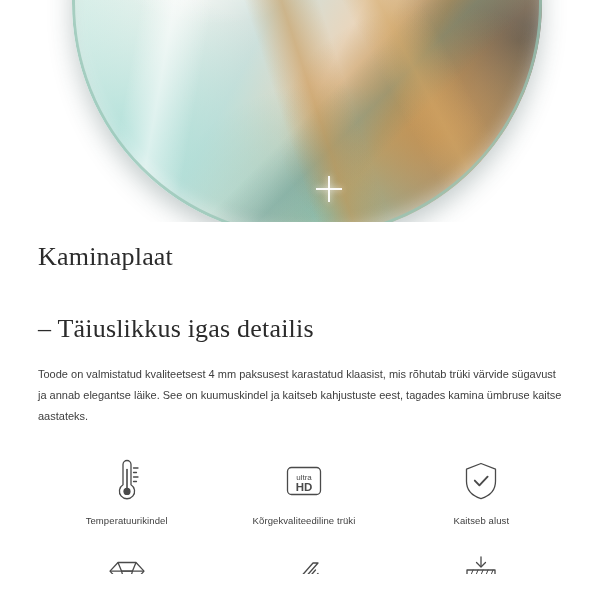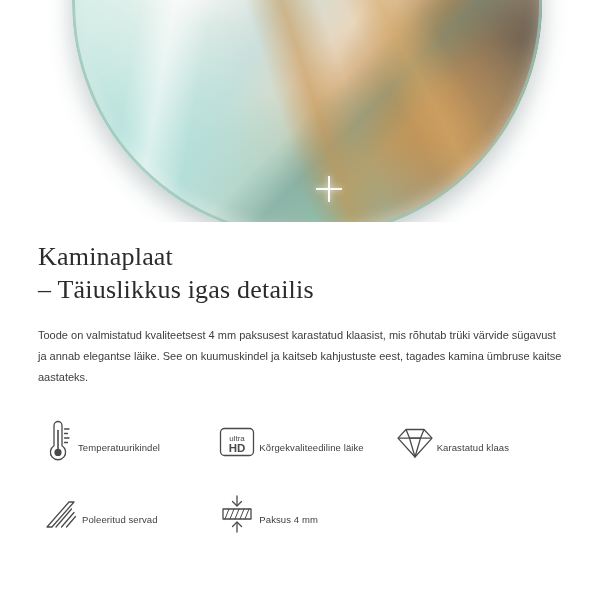--- a/index.html
+++ b/index.html
@@ -100,40 +100,41 @@
     font-family: "Liberation Serif", serif;
     font-size: 26px;
     line-height: 1.28;
     color: #2b2b2b;
     font-weight: 400;
     margin: 0;
     letter-spacing: 0.2px;
   }
   .title .line2 {
     display: block;
+    margin-top: 39px;
   }
   .desc {
     margin: 18px 0 0 0;
     font-size: 11px;
     line-height: 1.95;
     color: #3d3d3d;
     max-width: 528px;
   }
 
   
   .features {
     margin-top: 30px;
     display: grid;
     grid-template-columns: repeat(3, 1fr);
     row-gap: 26px;
     column-gap: 0;
   }
   .feature {
     display: flex;
-    flex-direction: row;
+    flex-direction: column;
     align-items: center;
     justify-content: flex-start;
   }
   .feature-icon {
     height: 46px;
     display: flex;
     align-items: center;
     justify-content: center;
   }
   .feature-label {
@@ -192,23 +193,32 @@
       </div>
 
       <div class="feature">
         <div class="feature-icon">
           <svg width="44" height="44" viewBox="0 0 44 44" fill="none">
             <rect x="5.5" y="8.5" width="33" height="27" rx="4" stroke="#4a4a4a" stroke-width="1.3"></rect>
             <text x="22" y="20.5" text-anchor="middle" font-family="Liberation Sans, sans-serif" font-size="8" fill="#4a4a4a">ultra</text>
             <text x="22" y="31.5" text-anchor="middle" font-family="Liberation Sans, sans-serif" font-size="11.5" font-weight="bold" fill="#4a4a4a">HD</text>
           </svg>
         </div>
-        <div class="feature-label">Kõrgekvaliteediline läike</div>
-      </div>
-
+        <div class="feature-label">Kõrgekvaliteediline trüki</div>
+      </div>
+
+      <div class="feature">
+        <div class="feature-icon">
+          <svg width="40" height="44" viewBox="0 0 40 44" fill="none" stroke="#4a4a4a" stroke-width="1.3" stroke-linejoin="round" stroke-linecap="round">
+            <path d="M20 4.5 5.5 10.2v12.1c0 9.1 6.2 14.8 14.5 17.3 8.3-2.5 14.5-8.2 14.5-17.3V10.2L20 4.5z"></path>
+            <path d="m13.8 21.6 4.6 4.7 8.2-8.6" stroke-width="1.9"></path>
+          </svg>
+        </div>
+        <div class="feature-label">Kaitseb alust</div>
+      </div>
 
       <div class="feature">
         <div class="feature-icon">
           <svg width="44" height="40" viewBox="0 0 44 40" fill="none" stroke="#4a4a4a" stroke-width="1.3" stroke-linejoin="round">
             <path d="M13 7.5h18l8 8.6L22 35 5 16.1l8-8.6z"></path>
             <path d="M5 16.1h34"></path>
             <path d="m13 7.5 3.5 8.6L22 35l5.5-18.9L31 7.5"></path>
             <path d="M16.5 16.1h11"></path>
           </svg>
         </div>

